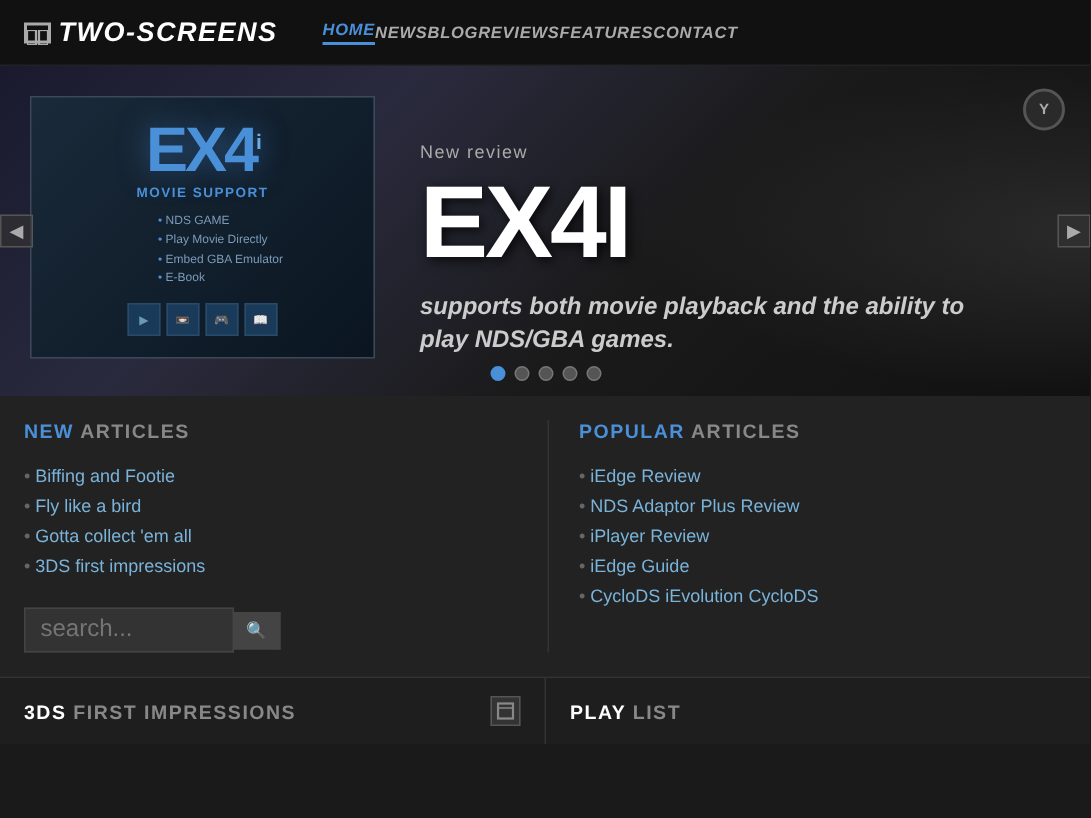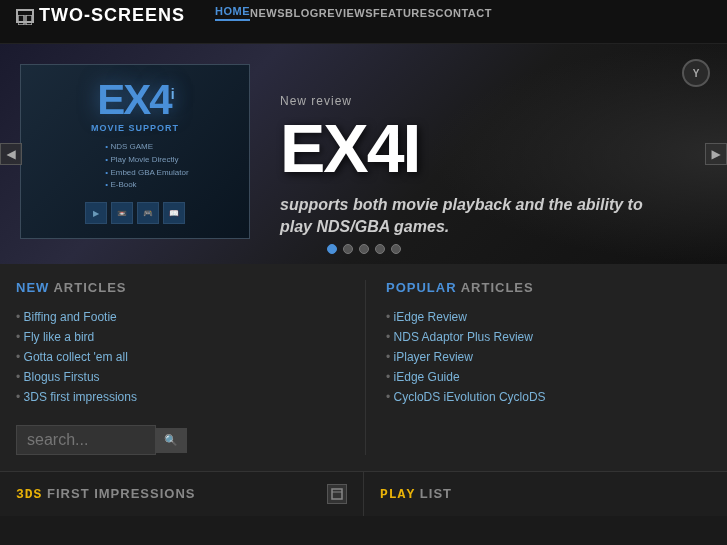--- a/index.html
+++ b/index.html
@@ -9,24 +9,25 @@
       color: #ccc;
       width: 727px;
       min-height: 545px;
       overflow-x: hidden;
     }
 
     
     #header {
       background: #111;
       display: flex;
-      align-items: flex-start;
+      align-items: center;
       padding: 5px 16px;
       height: 44px;
       border-bottom: 1px solid #222;
+      font-style: italic;
     }
     #logo {
       display: flex;
       align-items: center;
       margin-right: 30px;
     }
     .logo-icon {
       width: 18px;
       height: 14px;
       border: 2px solid #aaa;
@@ -337,22 +338,21 @@
       align-items: center;
     }
     .bottom-title {
       font-size: 13px;
       font-weight: bold;
       color: #888;
       text-transform: uppercase;
       letter-spacing: 1px;
     }
     .bottom-title .accent {
-      color: #eab308;
-      font-family: Liberation Mono, monospace;
+      color: #ffffff;
     }
     .bottom-icon {
       width: 20px;
       height: 20px;
       background: #333;
       border: 1px solid #555;
       display: flex;
       align-items: center;
       justify-content: center;
       font-size: 9px;
@@ -444,21 +444,20 @@
 <div id="content">
 
   <div class="col-left">
     <div class="section-title">
       <span class="accent">NEW</span><span> ARTICLES</span>
     </div>
     <ul class="article-list">
       <li><a href="#">Biffing and Footie</a></li>
       <li><a href="#">Fly like a bird</a></li>
       <li><a href="#">Gotta collect 'em all</a></li>
-      <li><a href="#">Blogus Firstus</a></li>
       <li><a href="#">3DS first impressions</a></li>
     </ul>
 
     <div class="search-area">
       <input type="text" class="search-input" placeholder="search..." style="">
       <button class="search-btn">🔍</button>
     </div>
   </div>
 
   <div class="col-right">

